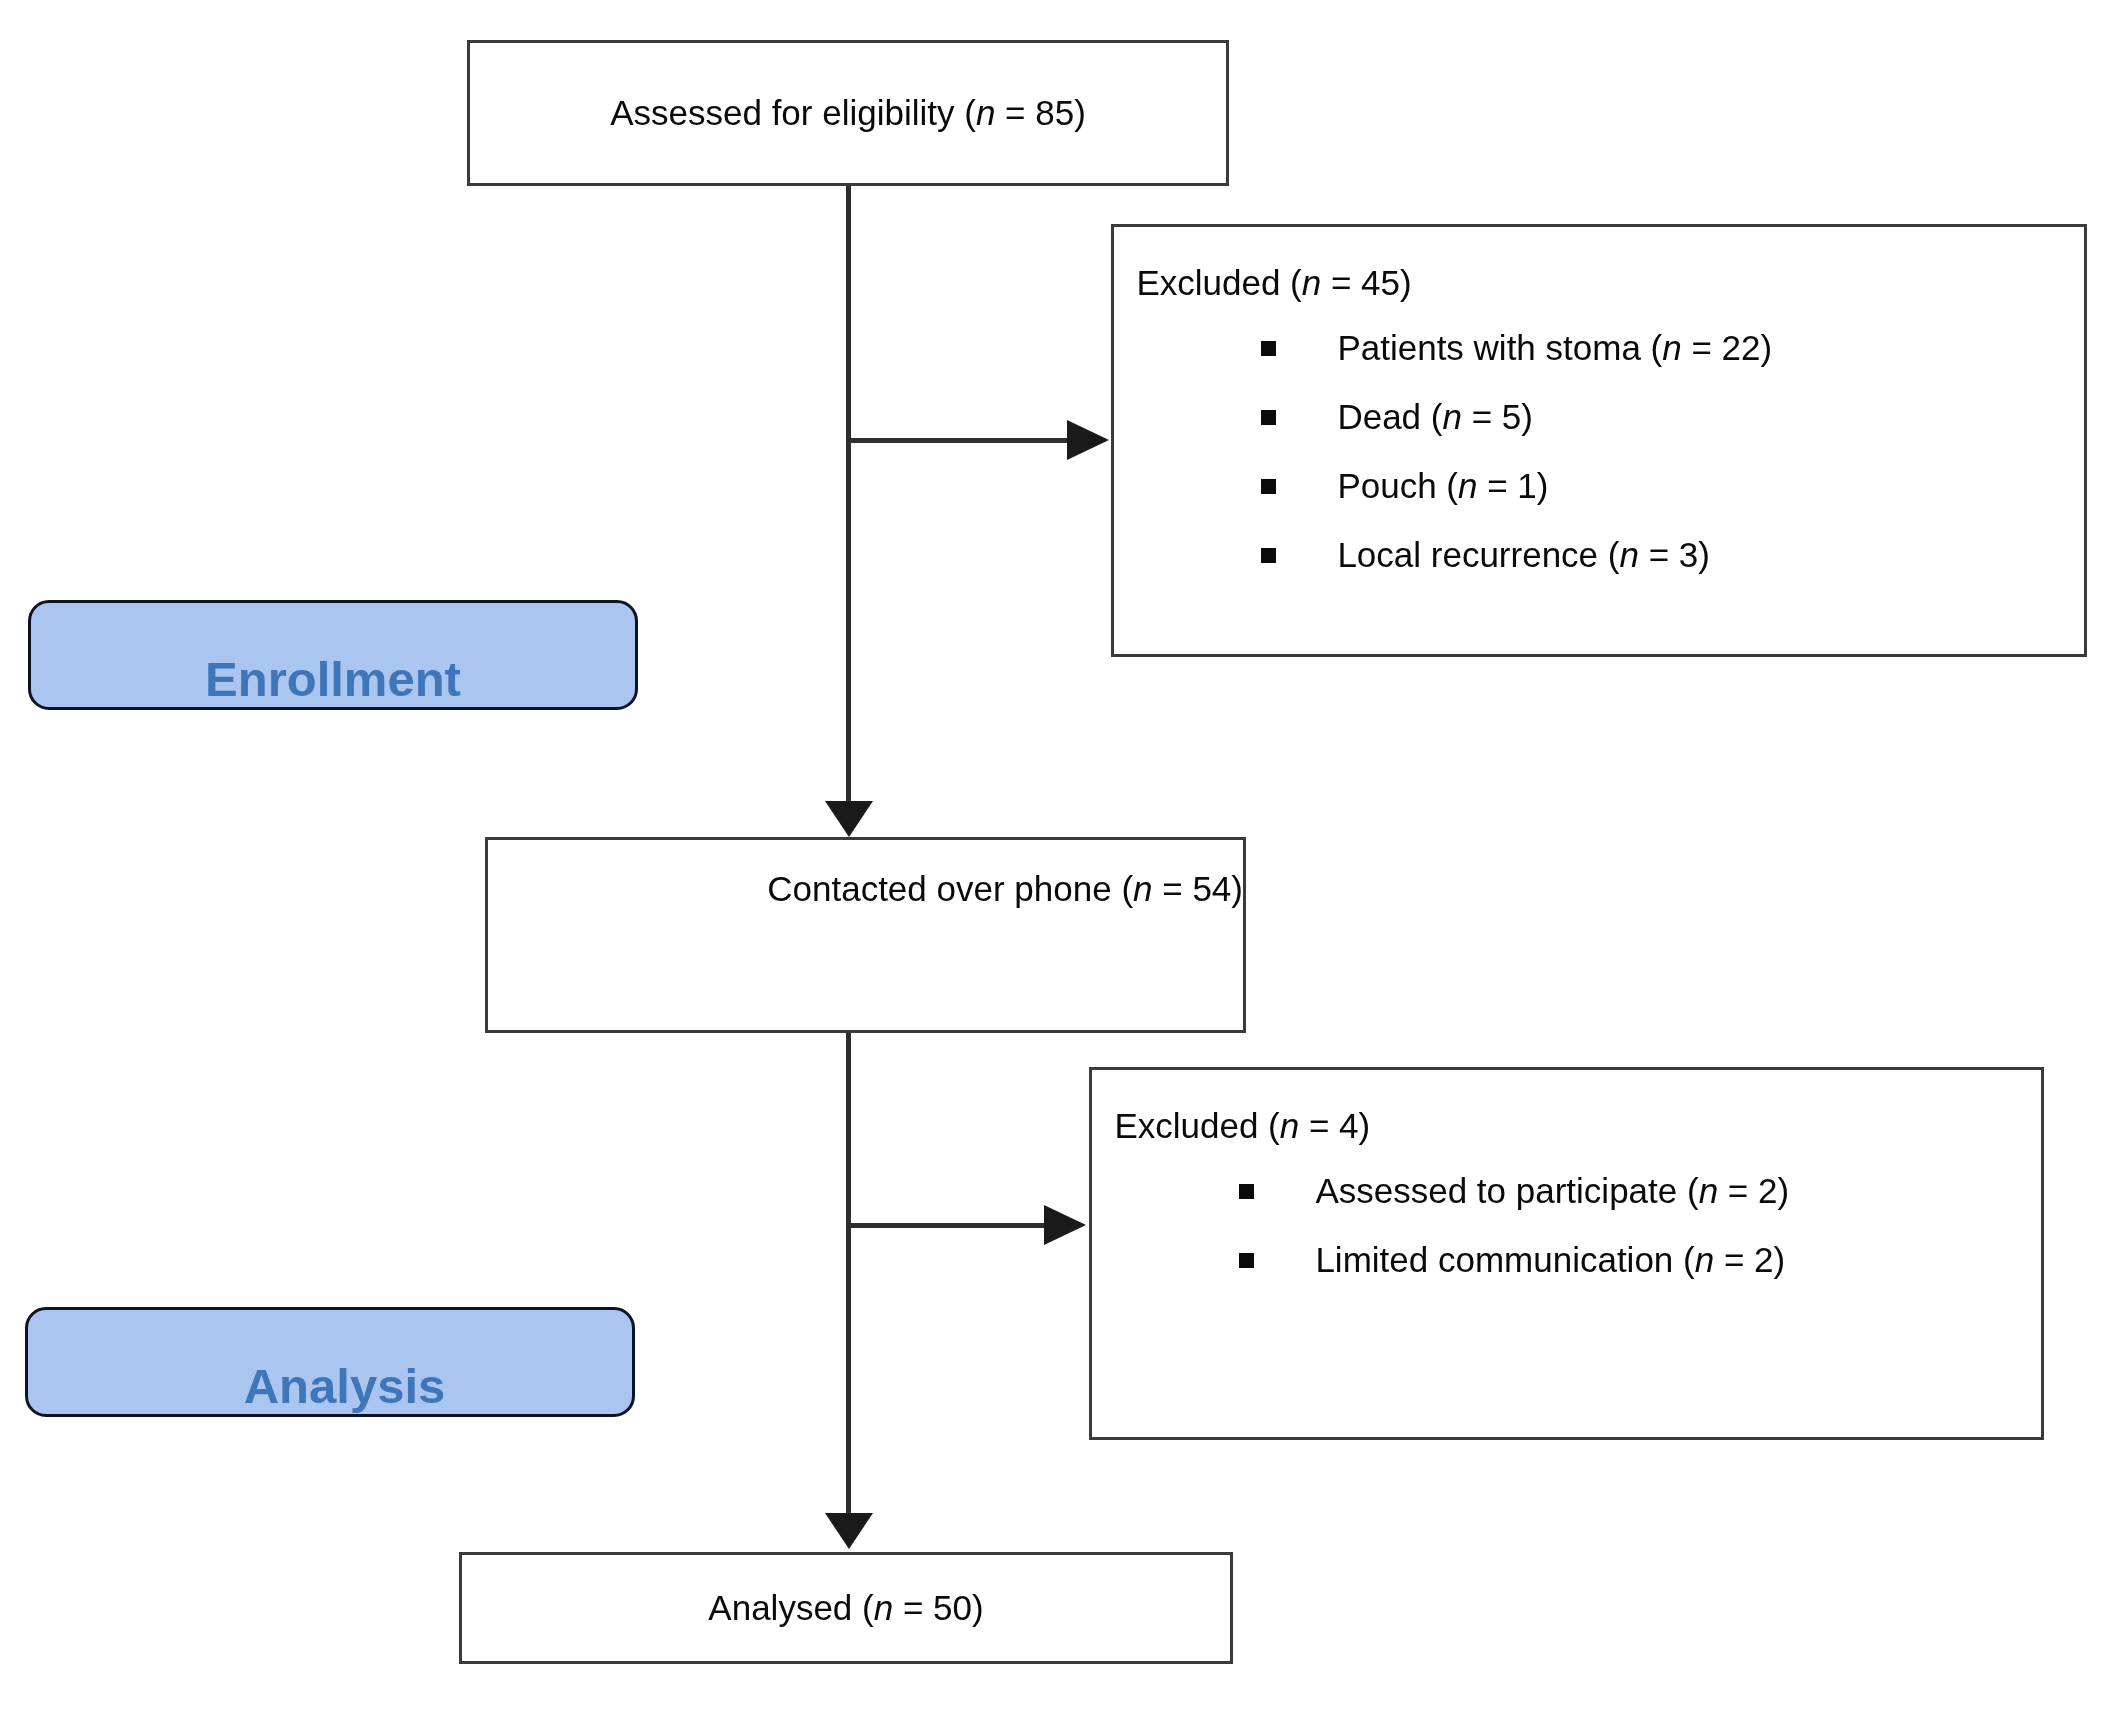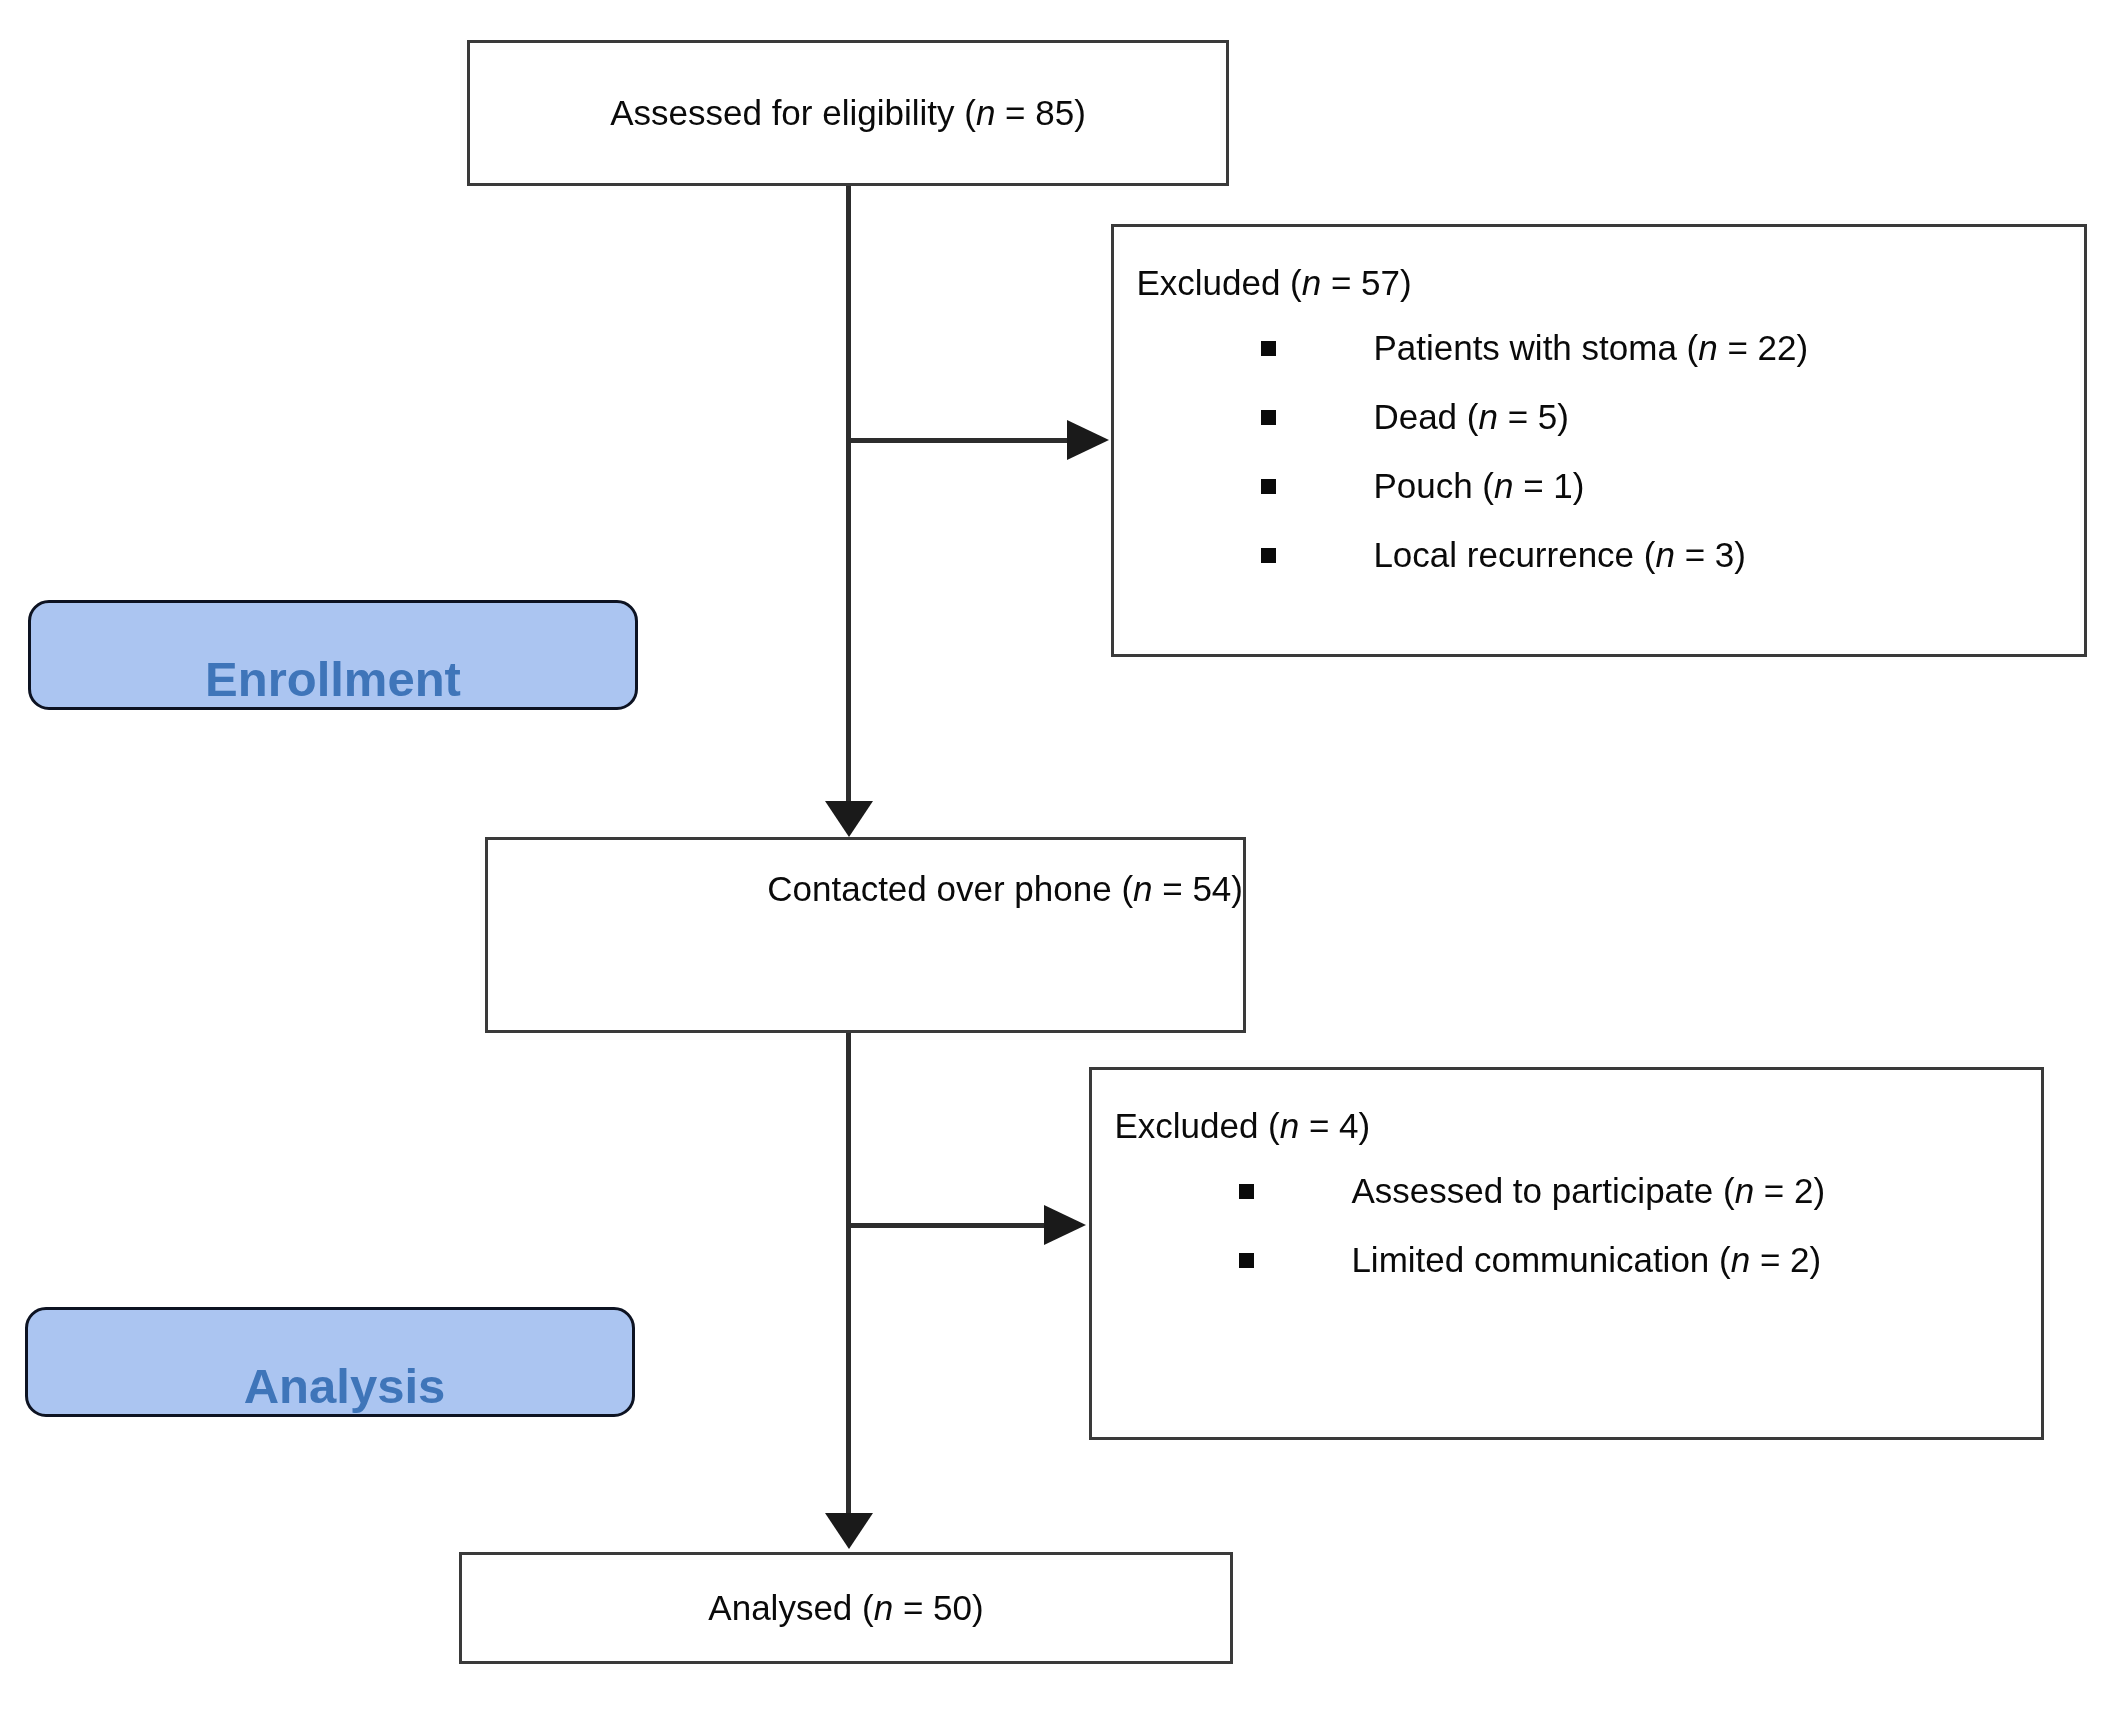--- a/index.html
+++ b/index.html
@@ -14,21 +14,21 @@
   }
   .node-center{display:flex;align-items:center;justify-content:center;text-align:center;}
   #node-assessed {left:467px; top:40px;   width:762px;height:146px;}
   #node-contacted{left:485px; top:837px; width:761px;height:196px;
                   display:flex;align-items:flex-start;justify-content:flex-end;padding-top:27px;}
   #node-analysed {left:459px; top:1552px; width:774px;height:112px;}
   #node-excluded-1{left:1111px;top:224px; width:976px;height:433px;padding:34px 15px 0 22.4px;}
   #node-excluded-2{left:1089px;top:1067px;width:955px;height:373px;padding:34px 15px 0 22.4px;}
   .ex-title{margin:0 0 9px 0;}
   .ex-list{list-style:none;margin:4.5px 0 0 0;padding:0;}
-  .ex-list li{display:flex;align-items:center;height:69px;padding-left:125px;gap:36px;}
+  .ex-list li{display:flex;align-items:center;height:69px;padding-left:125px;}
   .bullet{width:15px;height:15px;background:#0a0a0a;margin-right:61px;flex:0 0 auto;}
   i{font-style:italic;}
   
   .stage{
     position:absolute;width:610px;height:110px;background:#abc5f1;
     border:3.7px solid #0d1322;border-radius:21px;box-sizing:border-box;
     display:flex;align-items:flex-end;justify-content:center;
     color:#3f75b9;font-weight:bold;font-size:49px;
   }
   #stage-enrollment{left:28px;top:600px;}
@@ -74,21 +74,21 @@
   </div>
   <div class="stage" id="stage-analysis">
     <span>Analysis</span>
   </div>
 
   <div class="node node-center" id="node-assessed">
     <span><span>Assessed for eligibility (</span><i>n</i><span> = 85)</span></span>
   </div>
 
   <div class="node" id="node-excluded-1">
-    <p class="ex-title"><span>Excluded (</span><i>n</i><span> = 57)</span></p>
+    <p class="ex-title"><span>Excluded (</span><i>n</i><span> = 45)</span></p>
     <ul class="ex-list">
       <li>
         <span class="bullet"></span>
         <span><span>Patients with stoma (</span><i>n</i><span> = 22)</span></span>
       </li>
       <li>
         <span class="bullet"></span>
         <span><span>Dead (</span><i>n</i><span> = 5)</span></span>
       </li>
       <li>

